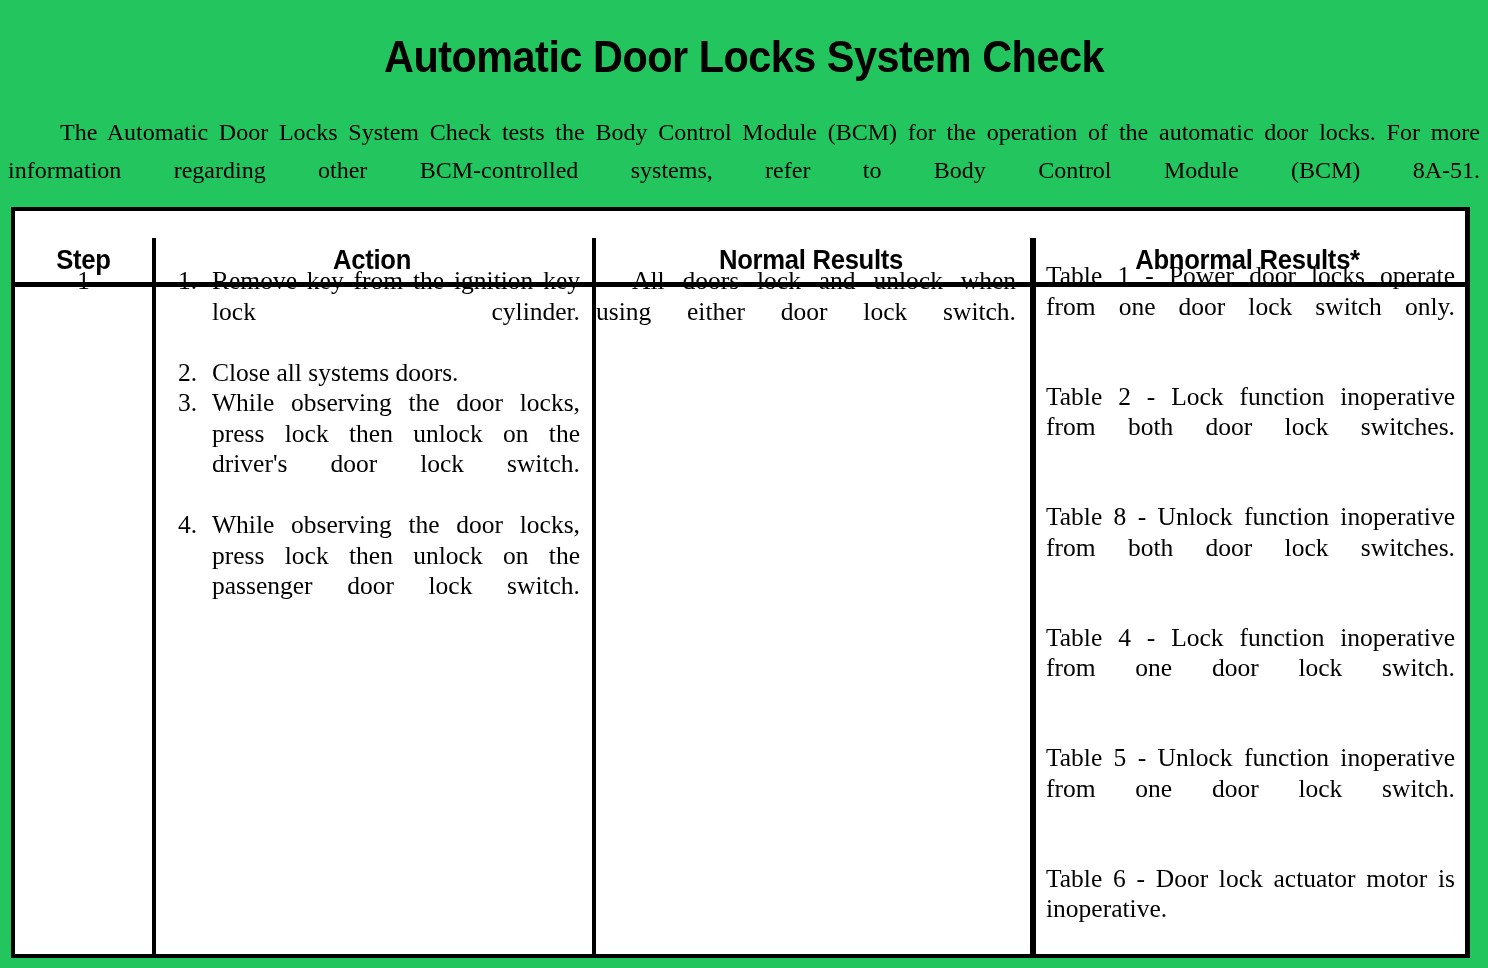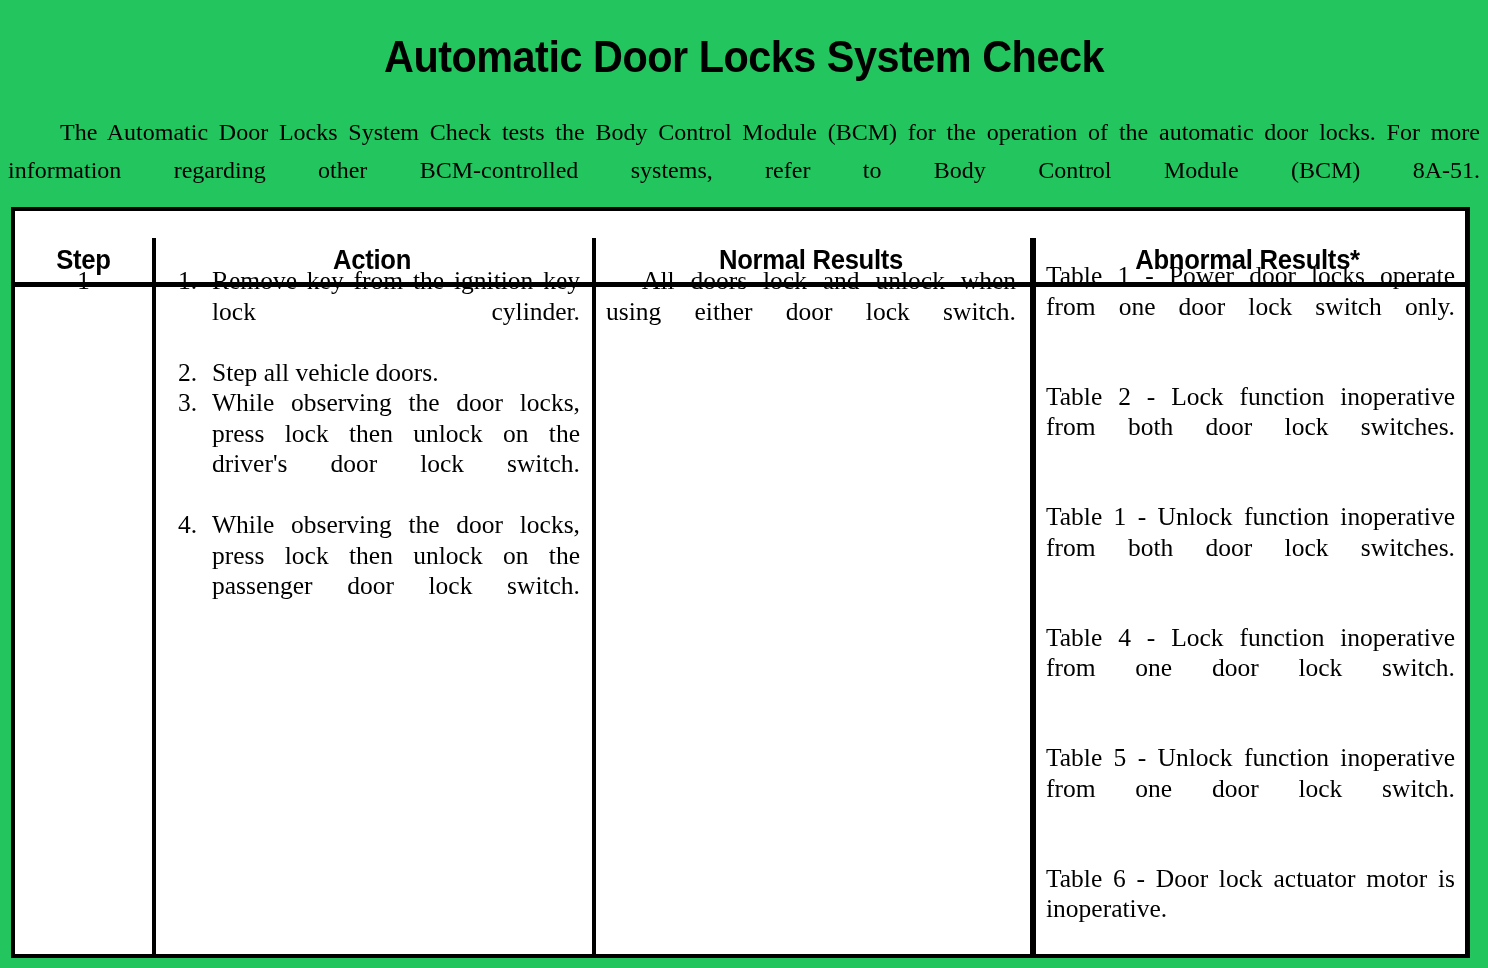--- a/index.html
+++ b/index.html
@@ -145,21 +145,21 @@
     text-align: center;
     padding-top: 6px;
     font-size: 25px;
   }
   .c-action {
     left: 141px; width: 436px;
     padding: 6px 12px 0 22px;
   }
   .c-normal {
     left: 581px; width: 434px;
-    padding: 6px 14px 0 10px;
+    padding: 6px 14px 0 0;
     text-align: justify;
     text-indent: 36px;
   }
   .c-abn {
     left: 1021px; width: 429px;
     padding: 1px 10px 0 10px;
   }
 
   
   ol.steps {
@@ -239,39 +239,39 @@
         <div class="vr-b c"></div>
 
         <div class="cell c-step">1</div>
 
         <div class="cell c-action">
           <ol class="steps">
             <li class="just">
               <span>Remove key from the ignition key lock cylinder.</span>
             </li>
             <li>
-              <span>Step all vehicle doors.</span>
+              <span>Close all systems doors.</span>
             </li>
             <li class="just">
               <span>While observing the door locks, press lock then unlock on the driver's door lock switch.</span>
             </li>
             <li class="just">
               <span>While observing the door locks, press lock then unlock on the passenger door lock switch.</span>
             </li>
           </ol>
         </div>
 
         <div class="cell c-normal">
           <span class="normal-text">All doors lock and unlock when using either door lock switch.</span>
         </div>
 
         <div class="cell c-abn">
           <p class="abn-item just">Table 1 - Power door locks operate from one door lock switch only.</p>
           <p class="abn-item just">Table 2 - Lock function inoperative from both door lock switches.</p>
-          <p class="abn-item just">Table 1 - Unlock function inoperative from both door lock switches.</p>
+          <p class="abn-item just">Table 8 - Unlock function inoperative from both door lock switches.</p>
           <p class="abn-item just">Table 4 - Lock function inoperative from one door lock switch.</p>
           <p class="abn-item just">Table 5 - Unlock function inoperative from one door lock switch.</p>
           <p class="abn-item just">Table 6 - Door lock actuator motor is inoperative.</p>
 
         </div>
 
       </div>
     </div>
   </div>
 

